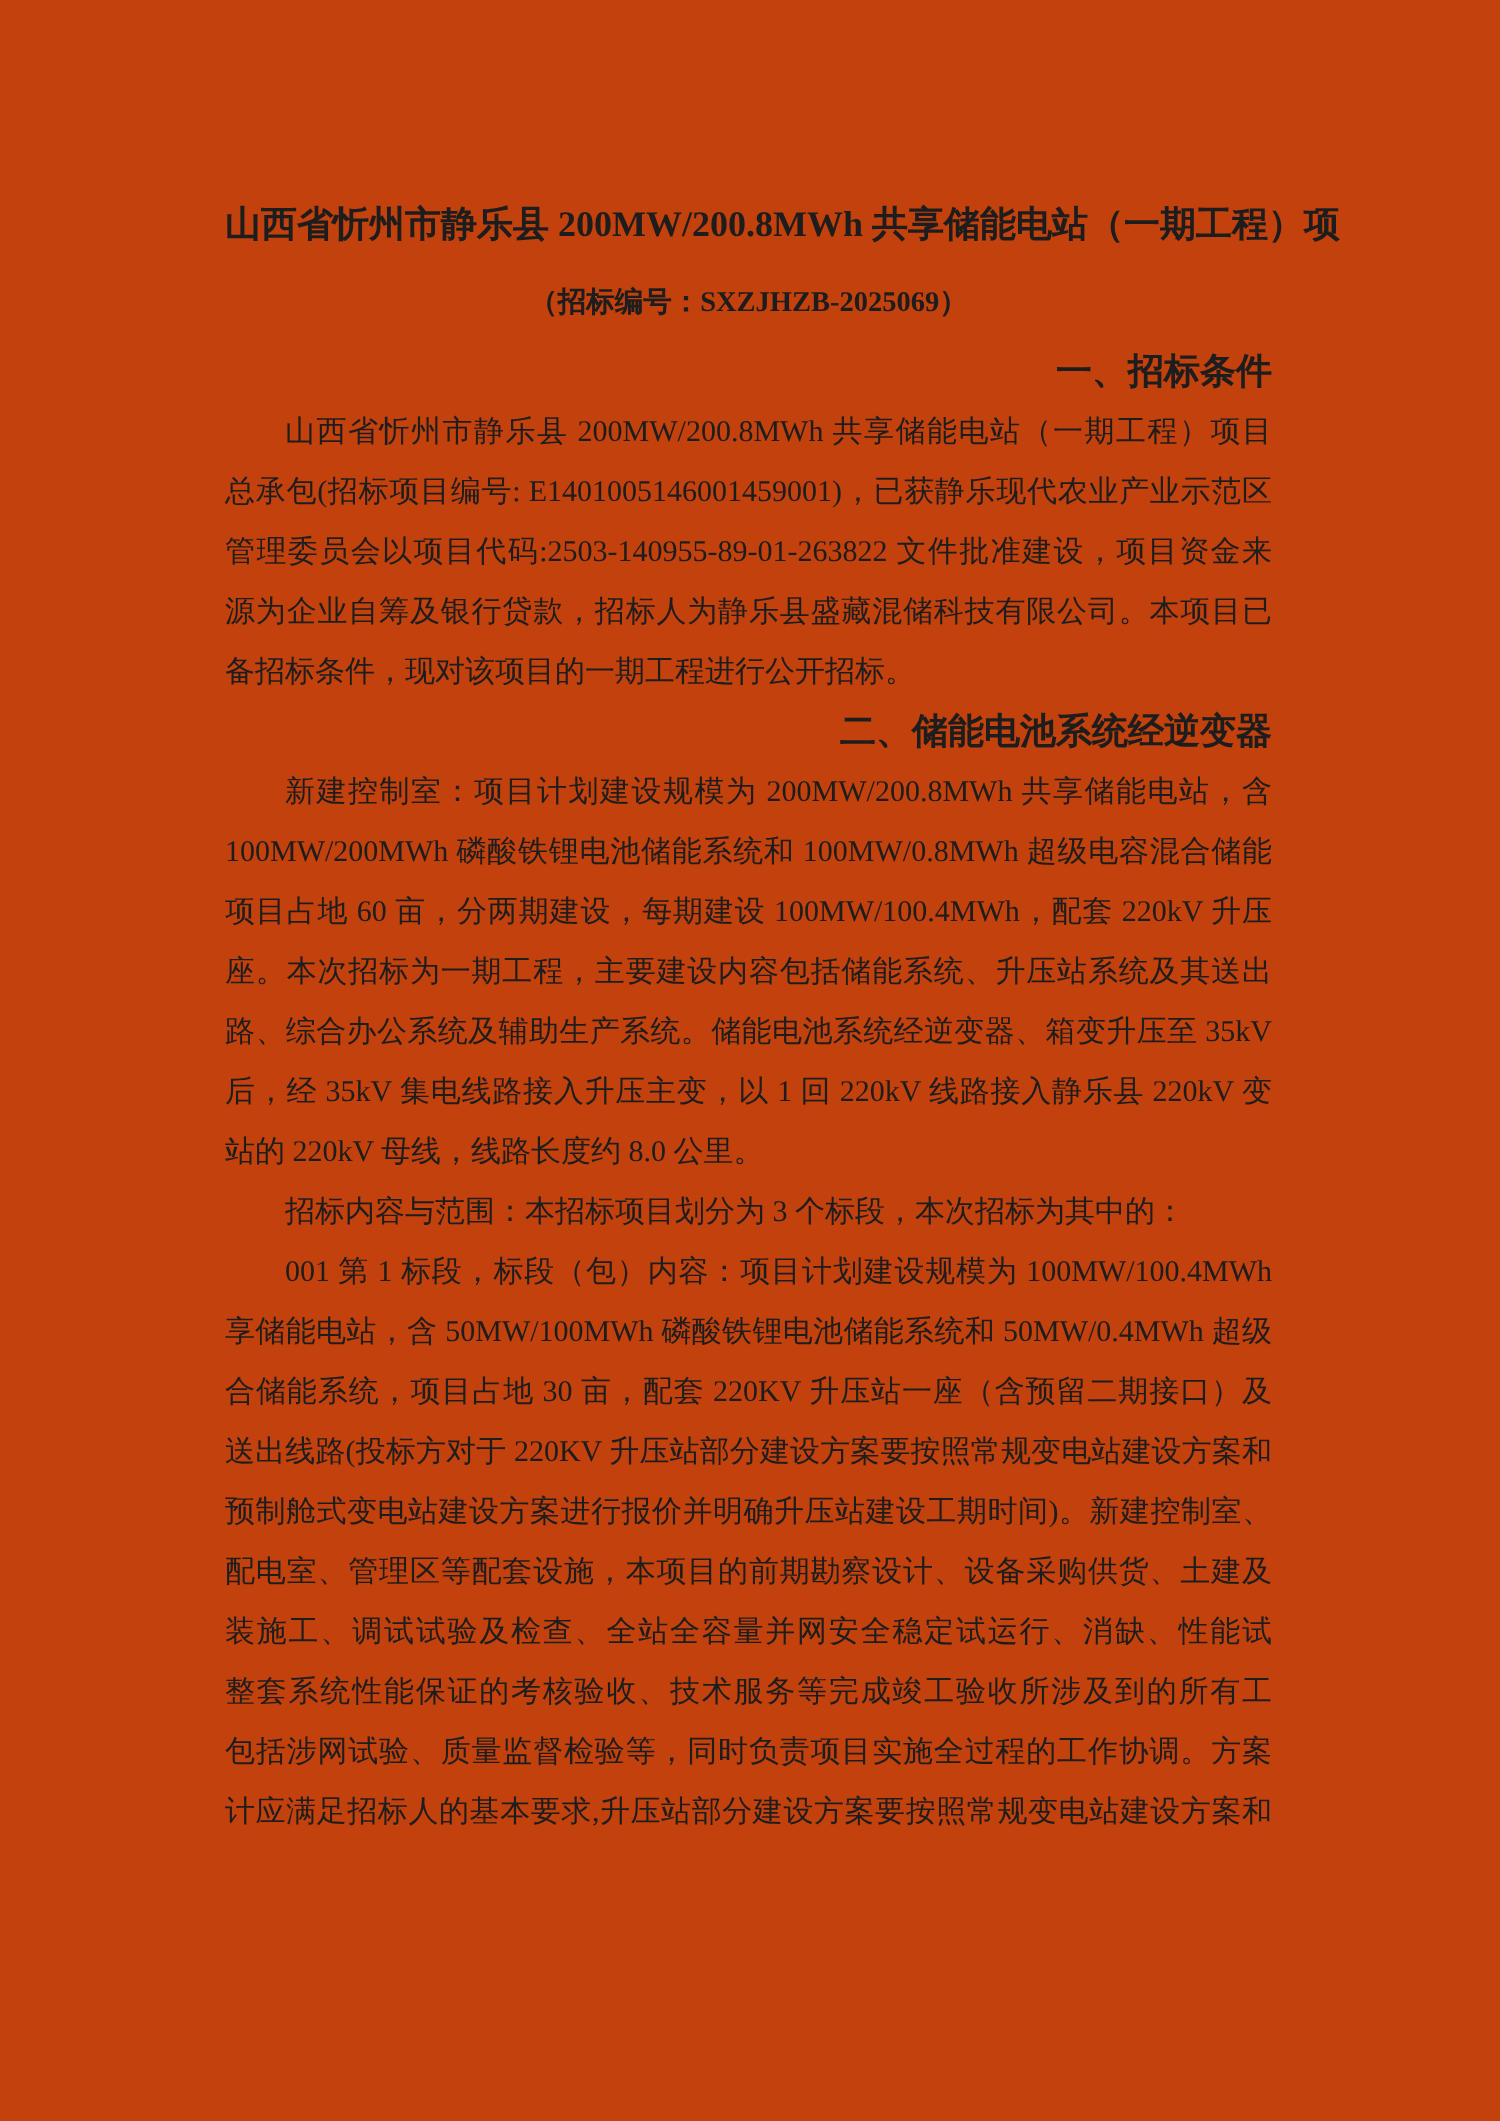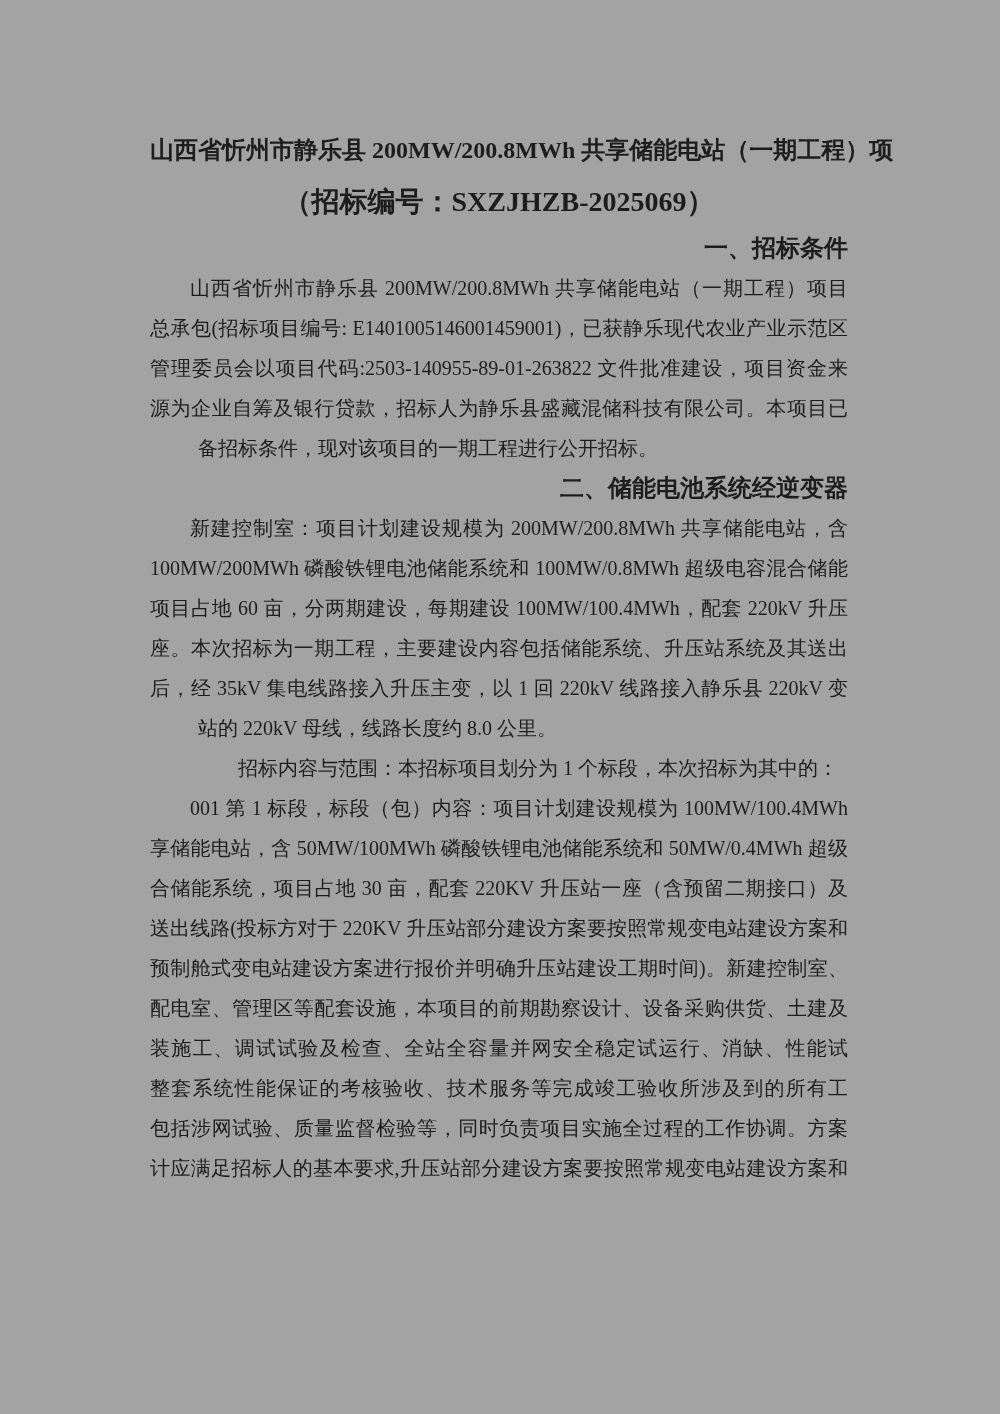--- a/index.html
+++ b/index.html
@@ -1,62 +1,62 @@
 <!DOCTYPE html>
 <html><head>
 <meta charset="utf-8">
 <style>
   html, body { margin: 0; padding: 0; background: #e8e8e8; }
   .page {
     position: relative;
     width: 1000px;
     height: 1414px;
     margin: 0 auto;
-    background: #a3a3a3;
+    background: #c2410c;
     color: #1d1d1d;
     font-family: "Liberation Serif", "DejaVu Serif", serif;
     overflow: hidden;
   }
   .content {
     position: absolute;
     left: 150px;
     top: 124px;
     width: 698px;
   }
   .title-block {
     text-align: center;
     font-weight: bold;
   }
   .title-line {
     font-size: 24px;
     line-height: 52px;
     white-space: nowrap;
   }
   .subtitle-line {
-    font-size: 28px;
+    font-size: 19px;
     line-height: 52px;
     white-space: nowrap;
   }
   .sec-heading {
     font-size: 24px;
     font-weight: bold;
     line-height: 40px;
     text-align: right;
   }
   .para { margin: 0; }
   .line {
     font-size: 20px;
     line-height: 40px;
     text-align: justify;
     text-align-last: justify;
     overflow: hidden;
     height: 40px;
   }
   .line.first { text-indent: 40px; }
-  .line.end { text-align-last: left; margin-left: 48px; }
+  .line.end { text-align-last: left; }
 </style>
 </head>
 <body>
 
 <div class="page">
   <div class="content">
 
     <div class="title-block">
       <div class="title-line">山西省忻州市静乐县 200MW/200.8MWh 共享储能电站（一期工程）项</div>
       <div class="subtitle-line">（招标编号：SXZJHZB-2025069）</div>
@@ -74,26 +74,27 @@
         <div class="line end">备招标条件，现对该项目的一期工程进行公开招标。</div>
       </div>
 
       <div class="sec-heading">二、储能电池系统经逆变器</div>
 
       <div class="para">
         <div class="line first">新建控制室：项目计划建设规模为 200MW/200.8MWh 共享储能电站，含</div>
         <div class="line">100MW/200MWh 磷酸铁锂电池储能系统和 100MW/0.8MWh 超级电容混合储能系统，</div>
         <div class="line">项目占地 60 亩，分两期建设，每期建设 100MW/100.4MWh，配套 220kV 升压站一</div>
         <div class="line">座。本次招标为一期工程，主要建设内容包括储能系统、升压站系统及其送出线</div>
+        <div class="line">路、综合办公系统及辅助生产系统。储能电池系统经逆变器、箱变升压至 35kV</div>
         <div class="line">后，经 35kV 集电线路接入升压主变，以 1 回 220kV 线路接入静乐县 220kV 变压</div>
         <div class="line end">站的 220kV 母线，线路长度约 8.0 公里。</div>
       </div>
 
       <div class="para">
-        <div class="line first end">招标内容与范围：本招标项目划分为 1 个标段，本次招标为其中的：</div>
+        <div class="line first end">招标内容与范围：本招标项目划分为 3 个标段，本次招标为其中的：</div>
       </div>
 
       <div class="para">
         <div class="line first">001 第 1 标段，标段（包）内容：项目计划建设规模为 100MW/100.4MWh 共</div>
         <div class="line">享储能电站，含 50MW/100MWh 磷酸铁锂电池储能系统和 50MW/0.4MWh 超级电容混</div>
         <div class="line">合储能系统，项目占地 30 亩，配套 220KV 升压站一座（含预留二期接口）及其</div>
         <div class="line">送出线路(投标方对于 220KV 升压站部分建设方案要按照常规变电站建设方案和</div>
         <div class="line">预制舱式变电站建设方案进行报价并明确升压站建设工期时间)。新建控制室、</div>
         <div class="line">配电室、管理区等配套设施，本项目的前期勘察设计、设备采购供货、土建及安</div>
         <div class="line">装施工、调试试验及检查、全站全容量并网安全稳定试运行、消缺、性能试验、</div>

